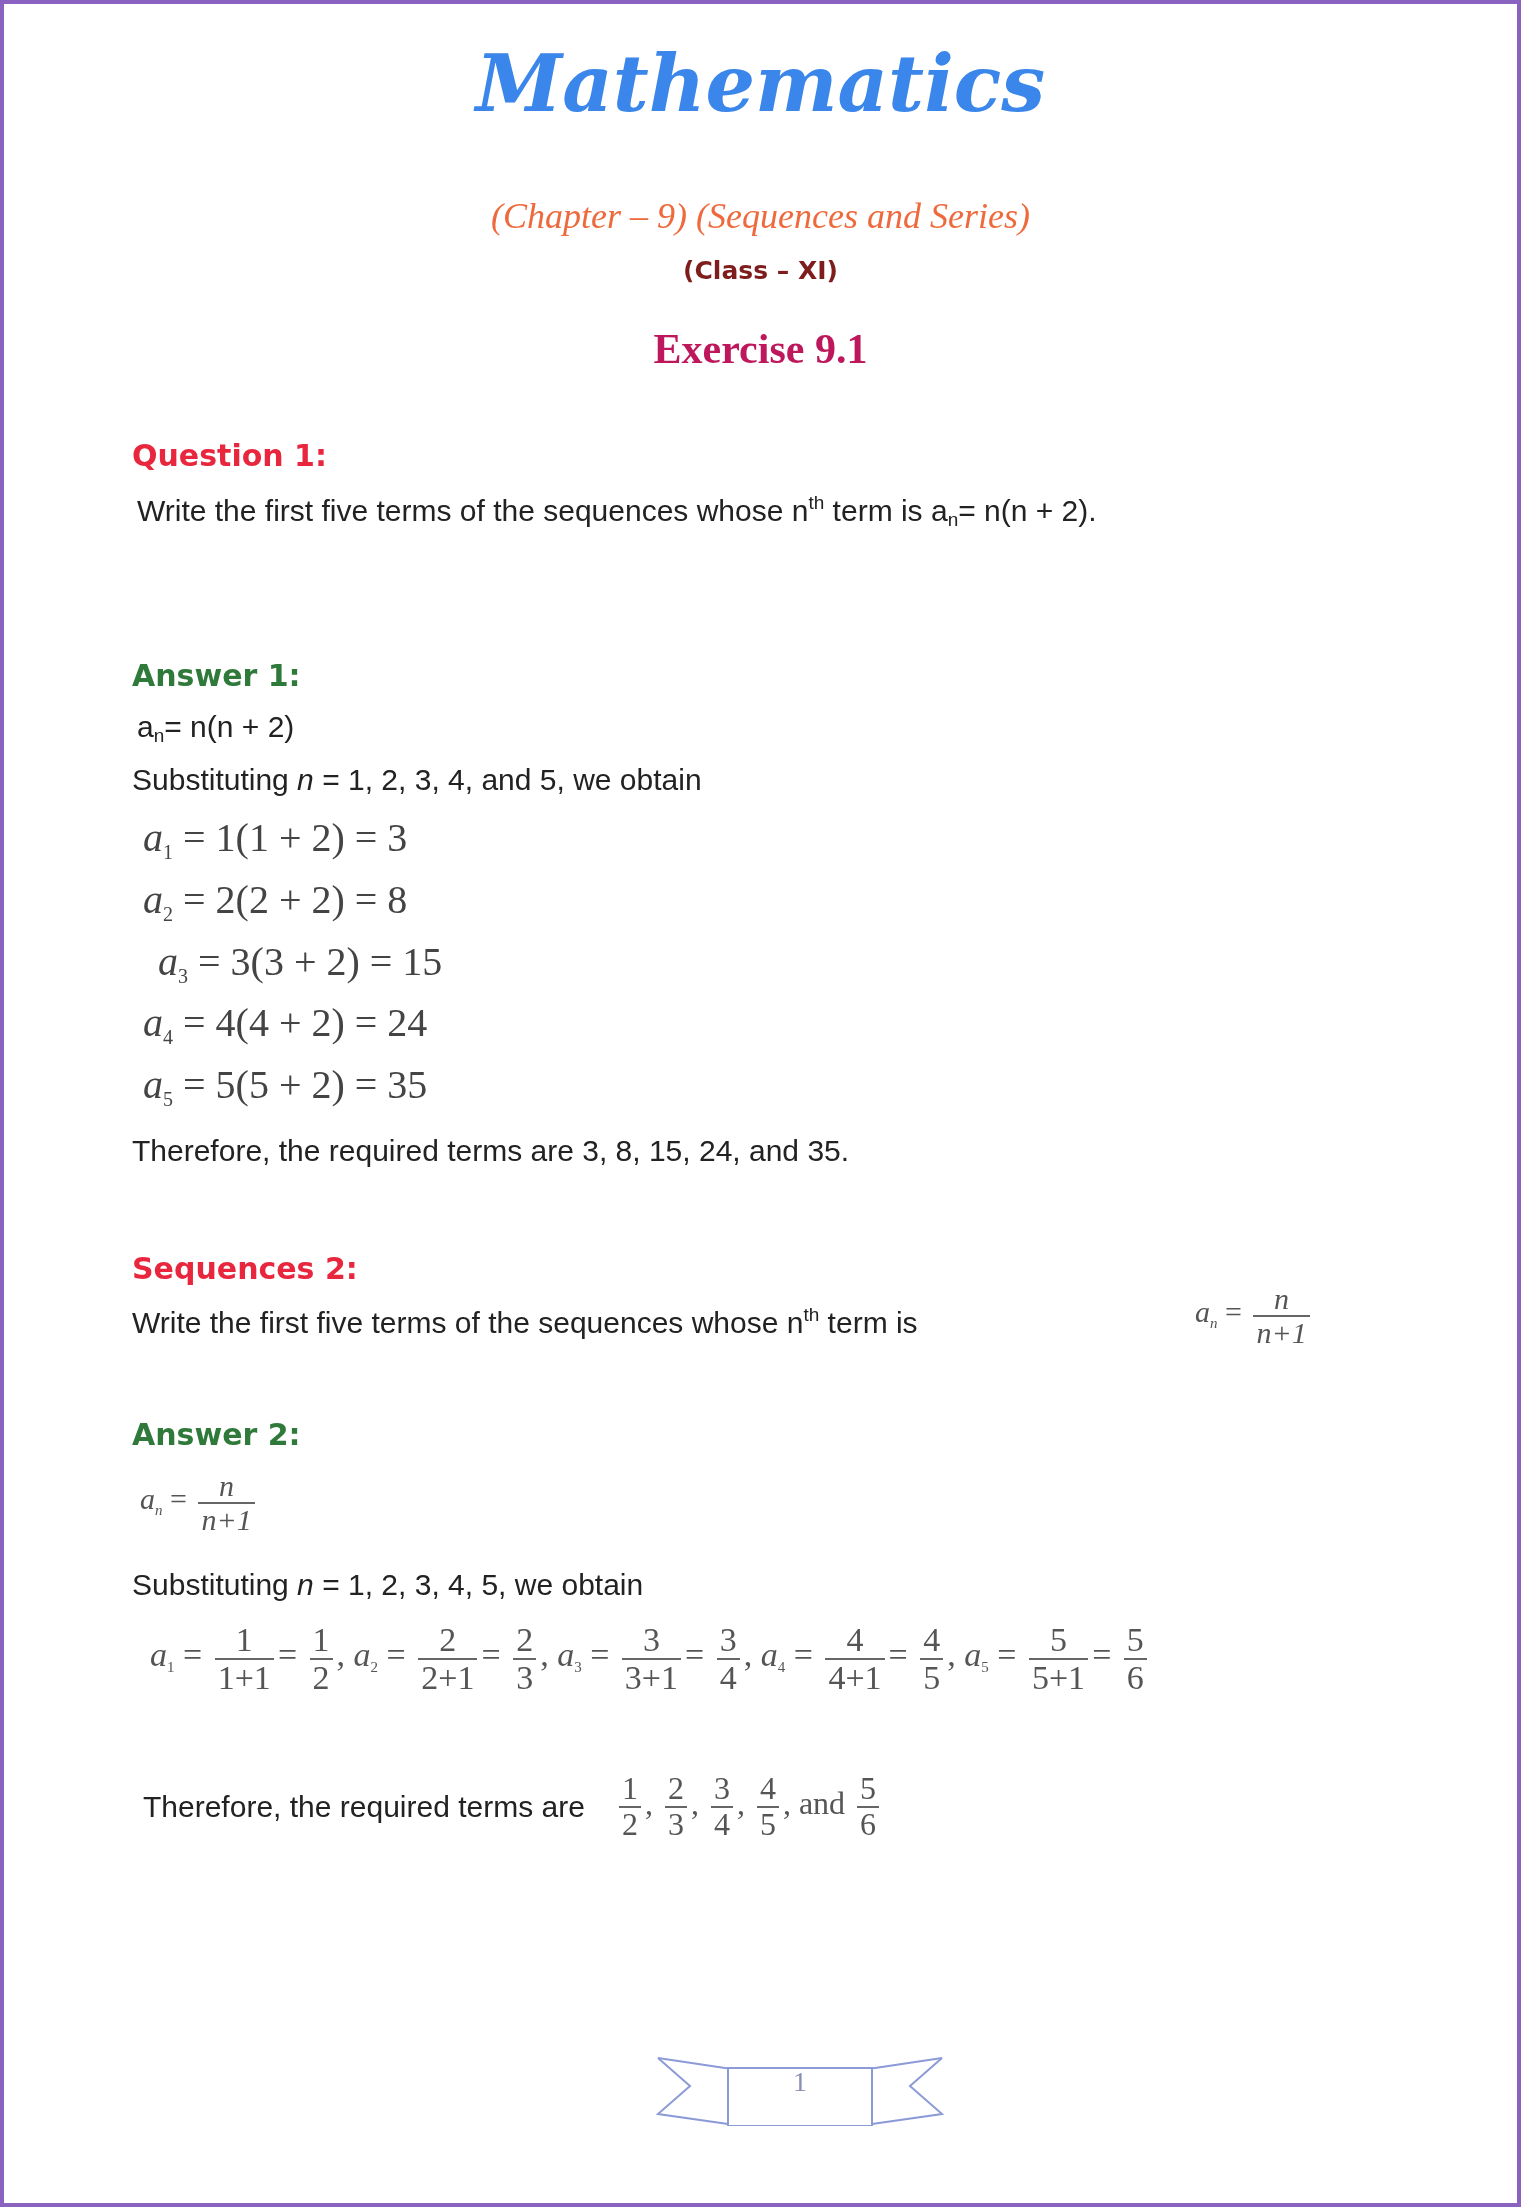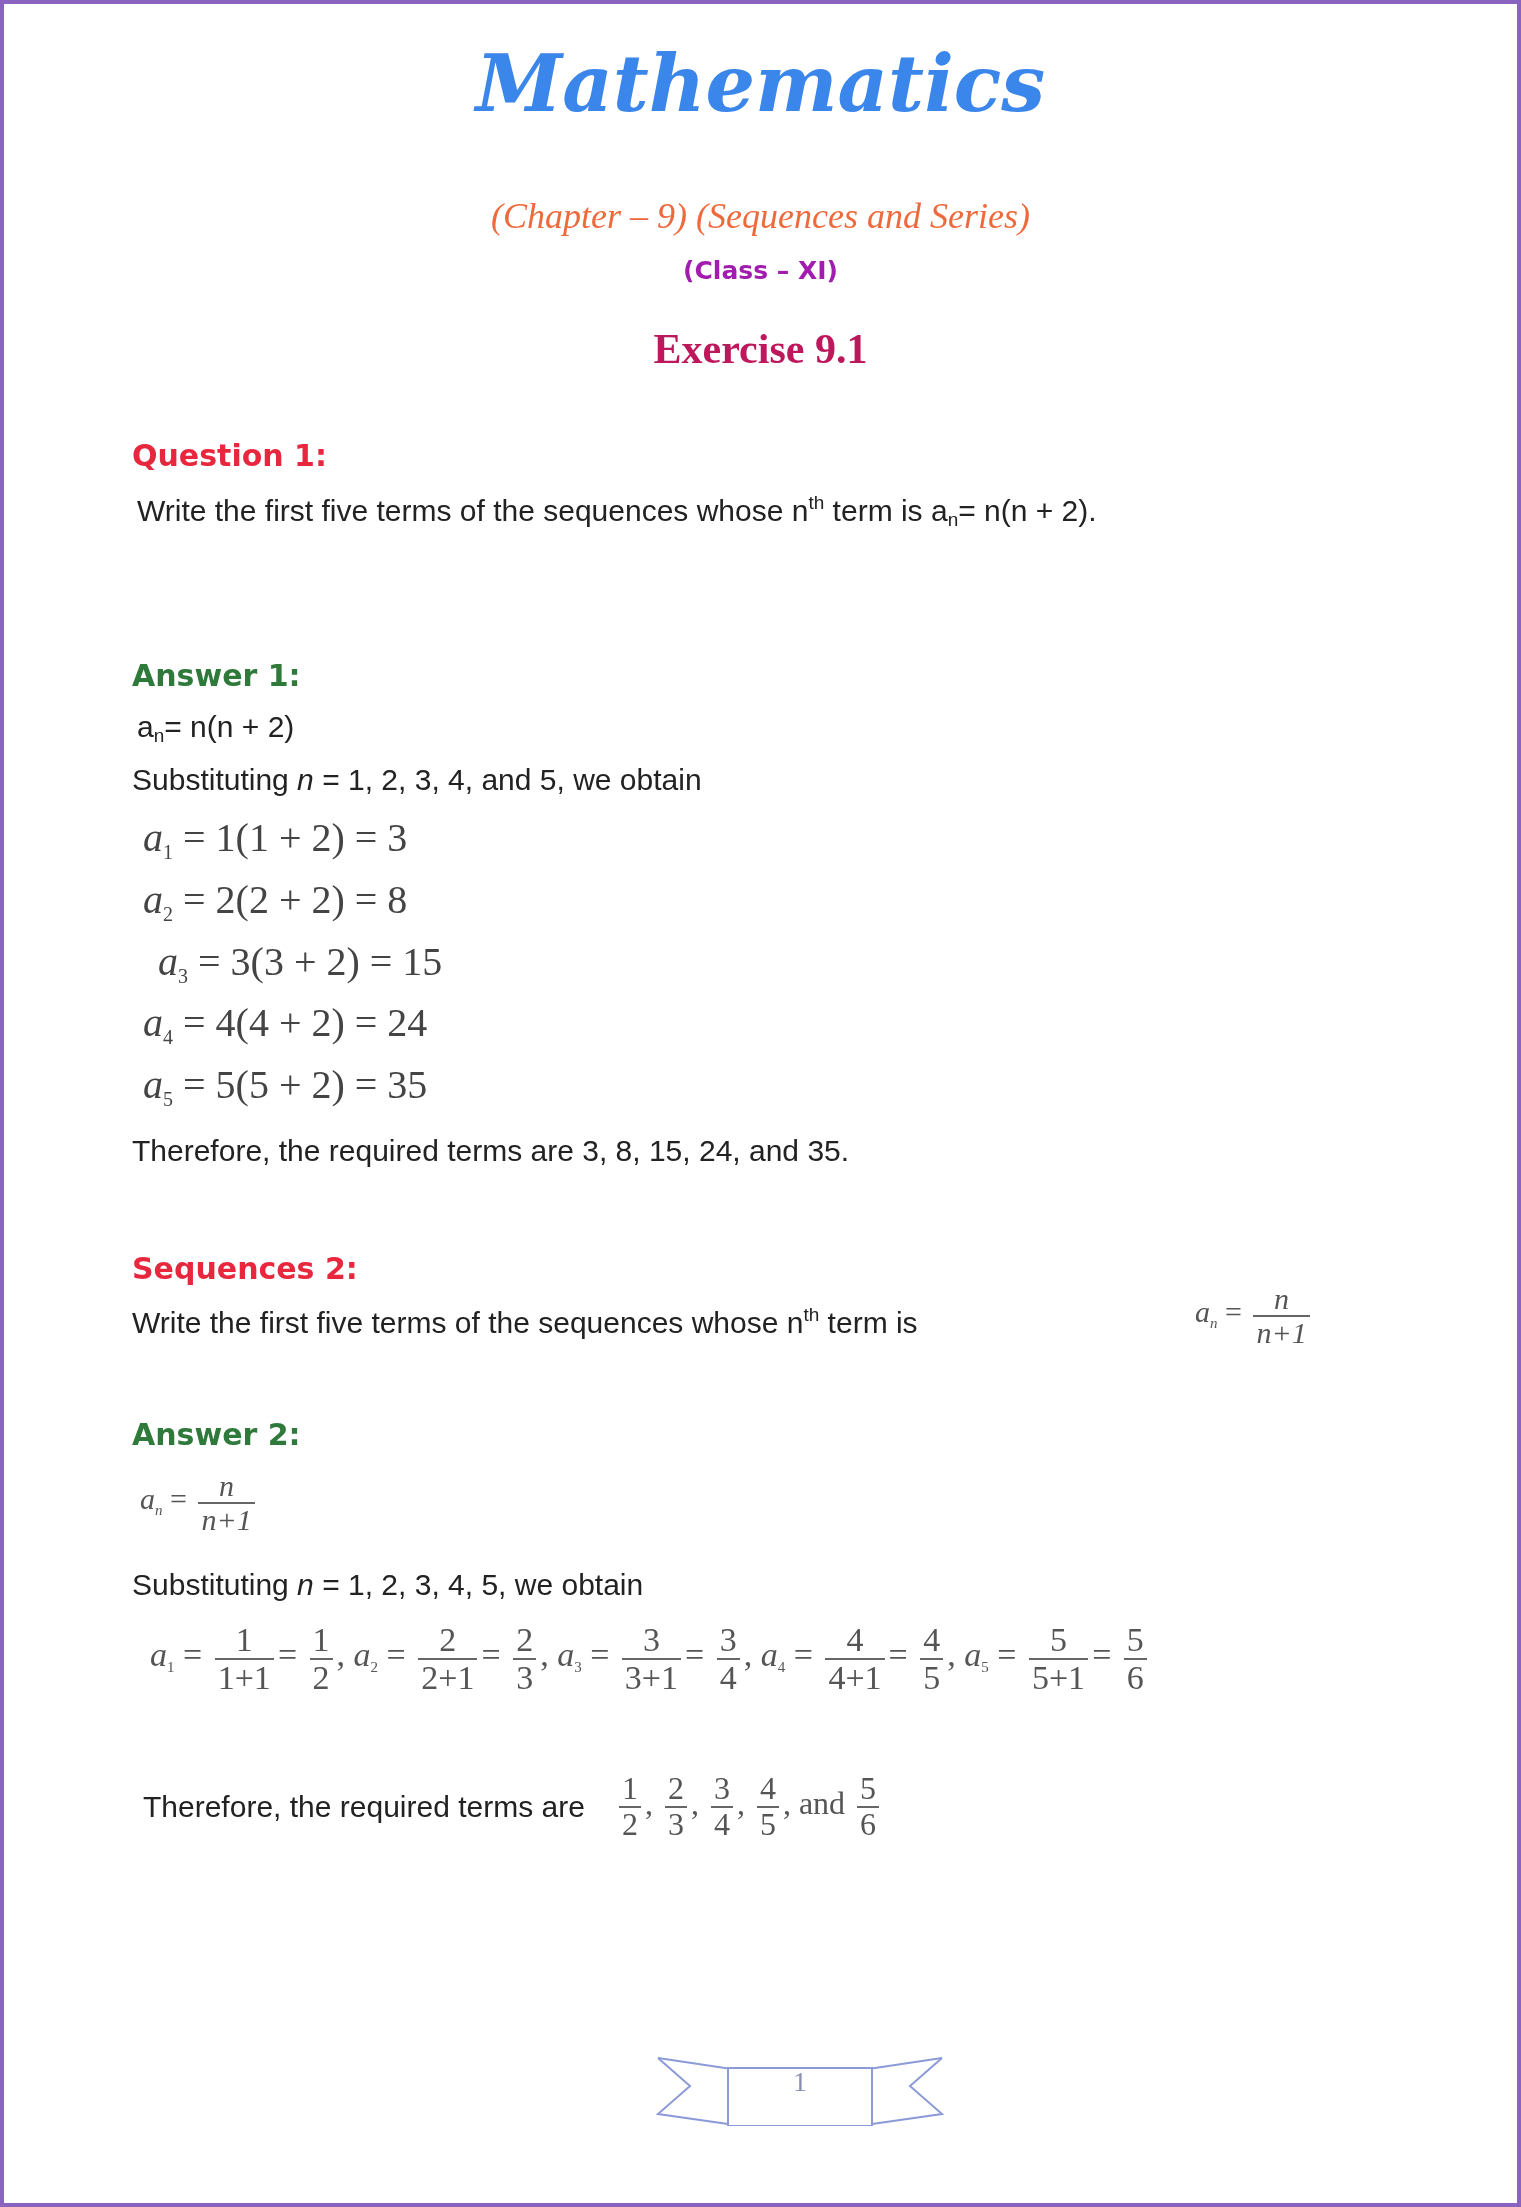--- a/index.html
+++ b/index.html
@@ -20,21 +20,21 @@
     font-size: 78px; color: #3a86ea; letter-spacing: 0px;
   }
   .chapter {
     left: 0; width: 1521px; top: 195px; text-align: center;
     font-family: "Liberation Serif", serif; font-style: italic;
     font-size: 36px; color: #ee6a3c;
   }
   .class-label {
     left: 0; width: 1521px; top: 256px; text-align: center;
     font-family: "DejaVu Sans", sans-serif; font-weight: bold;
-    font-size: 25px; color: #a21caf;
+    font-size: 25px; color: #7f1d1d;
   }
   .exercise {
     left: 0; width: 1521px; top: 325px; text-align: center;
     font-family: "Liberation Serif", serif; font-weight: bold;
     font-size: 42px; color: #be185d;
   }
   .q-head { font-weight: bold; font-size: 30px; color: #e8273e; font-family: "DejaVu Sans", sans-serif; }
   .a-head { font-weight: bold; font-size: 30px; color: #2f7a3a; font-family: "DejaVu Sans", sans-serif; }
   .body-text { font-size: 30px; color: #222; font-family: Liberation Sans, sans-serif; }
   .body-text sup { font-size: 19px; vertical-align: 12px; }

